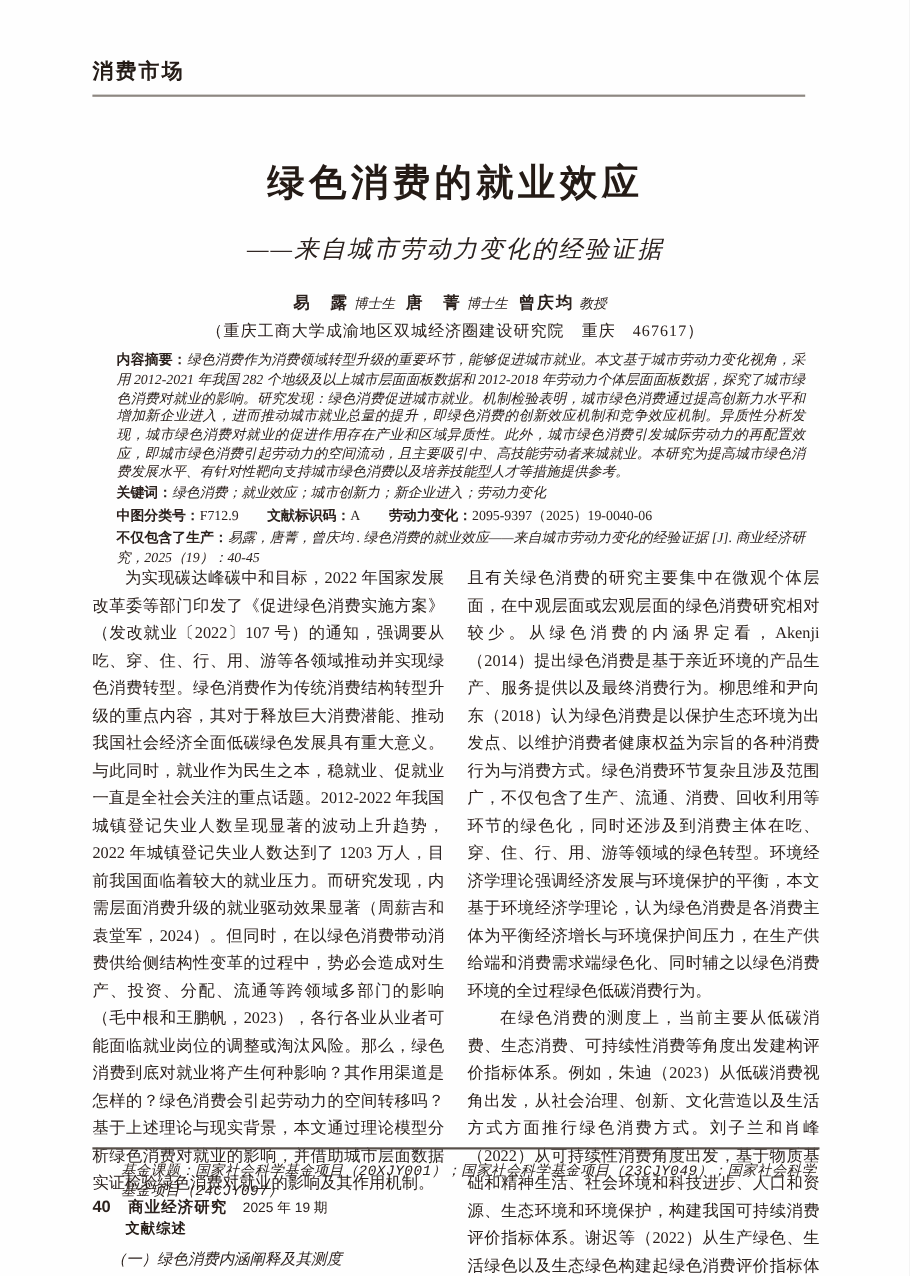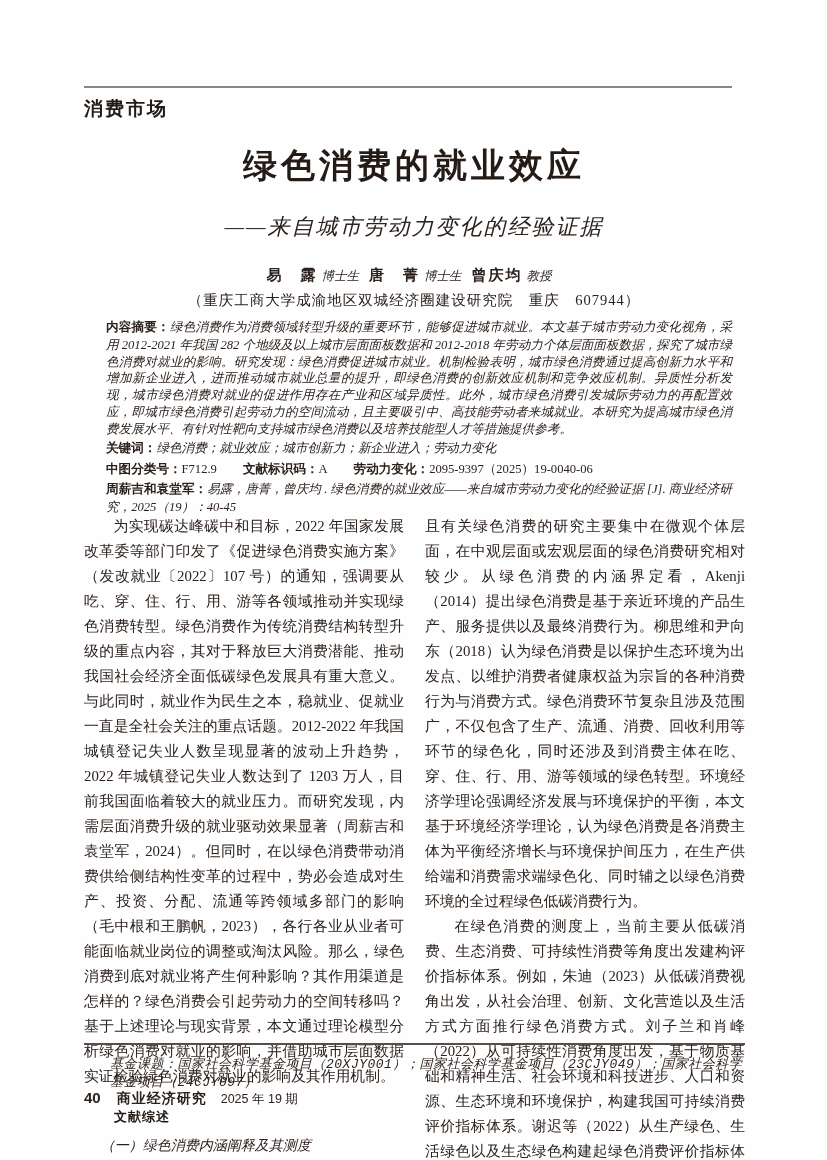--- a/index.html
+++ b/index.html
@@ -5,21 +5,21 @@
   html,body{margin:0;padding:0;background:#e9e9e9;}
   .page{
     position:relative;width:827px;height:1160px;margin:0 auto;
     background:#fefefe;overflow:hidden;
     color:#2b211d;font-family:"Liberation Serif","DejaVu Serif",serif;
   }
   
   .section-label{
     position:absolute;left:84px;top:52px;
     font-family:"Liberation Sans","DejaVu Sans",sans-serif;
-    font-weight:bold;font-size:19px;color:#241b16;letter-spacing:2px;margin-top:44px;
+    font-weight:bold;font-size:19px;color:#241b16;letter-spacing:2px;
   }
   .header-rule{
     position:absolute;left:84px;top:86px;width:648px;height:2px;
     background:#8d8781;
   }
   
   .title{
     position:absolute;left:84px;top:143px;width:660px;text-align:center;
     font-family:"Liberation Sans","DejaVu Sans",sans-serif;
     font-weight:bold;font-size:34px;color:#241b16;letter-spacing:4px;
@@ -96,27 +96,27 @@
 
   <div class="section-label">消费市场</div>
   <div class="header-rule"></div>
 
   <div class="title">绿色消费的就业效应</div>
   <div class="subtitle">——来自城市劳动力变化的经验证据</div>
 
   <div class="authors">
     <span class="name">易　露</span><span class="role">博士生</span><span class="name">唐　菁</span><span class="role">博士生</span><span class="name">曾庆均</span><span class="role">教授</span>
   </div>
-  <div class="affiliation">（重庆工商大学成渝地区双城经济圈建设研究院　重庆　607944）</div>
+  <div class="affiliation">（重庆工商大学成渝地区双城经济圈建设研究院　重庆　467617）</div>
 
   <div class="meta">
     <p><span class="lbl">内容摘要：</span><span class="kai">绿色消费作为消费领域转型升级的重要环节，能够促进城市就业。本文基于城市劳动力变化视角，采用 2012-2021 年我国 282 个地级及以上城市层面面板数据和 2012-2018 年劳动力个体层面面板数据，探究了城市绿色消费对就业的影响。研究发现：绿色消费促进城市就业。机制检验表明，城市绿色消费通过提高创新力水平和增加新企业进入，进而推动城市就业总量的提升，即绿色消费的创新效应机制和竞争效应机制。异质性分析发现，城市绿色消费对就业的促进作用存在产业和区域异质性。此外，城市绿色消费引发城际劳动力的再配置效应，即城市绿色消费引起劳动力的空间流动，且主要吸引中、高技能劳动者来城就业。本研究为提高城市绿色消费发展水平、有针对性靶向支持城市绿色消费以及培养技能型人才等措施提供参考。</span></p>
     <p class="row"><span class="lbl">关键词：</span><span class="kai">绿色消费；就业效应；城市创新力；新企业进入；劳动力变化</span></p>
     <p class="row"><span class="lbl">中图分类号：</span><span>F712.9</span><span class="gap"></span><span class="lbl">文献标识码：</span><span>A</span><span class="gap"></span><span class="lbl">劳动力变化：</span><span>2095-9397（2025）19-0040-06</span></p>
-    <p class="row"><span class="lbl">周薪吉和袁堂军：</span><span class="kai">易露，唐菁，曾庆均 . 绿色消费的就业效应——来自城市劳动力变化的经验证据 [J]. 商业经济研究，2025（19）：40-45</span></p>
+    <p class="row"><span class="lbl">不仅包含了生产：</span><span class="kai">易露，唐菁，曾庆均 . 绿色消费的就业效应——来自城市劳动力变化的经验证据 [J]. 商业经济研究，2025（19）：40-45</span></p>
   </div>
 
   <div class="columns">
     <div class="col">
       <p class="indent">为实现碳达峰碳中和目标，2022 年国家发展改革委等部门印发了《促进绿色消费实施方案》（发改就业〔2022〕107 号）的通知，强调要从吃、穿、住、行、用、游等各领域推动并实现绿色消费转型。绿色消费作为传统消费结构转型升级的重点内容，其对于释放巨大消费潜能、推动我国社会经济全面低碳绿色发展具有重大意义。与此同时，就业作为民生之本，稳就业、促就业一直是全社会关注的重点话题。2012-2022 年我国城镇登记失业人数呈现显著的波动上升趋势，2022 年城镇登记失业人数达到了 1203 万人，目前我国面临着较大的就业压力。而研究发现，内需层面消费升级的就业驱动效果显著（周薪吉和袁堂军，2024）。但同时，在以绿色消费带动消费供给侧结构性变革的过程中，势必会造成对生产、投资、分配、流通等跨领域多部门的影响（毛中根和王鹏帆，2023），各行各业从业者可能面临就业岗位的调整或淘汰风险。那么，绿色消费到底对就业将产生何种影响？其作用渠道是怎样的？绿色消费会引起劳动力的空间转移吗？基于上述理论与现实背景，本文通过理论模型分析绿色消费对就业的影响，并借助城市层面数据实证检验绿色消费对就业的影响及其作用机制。</p>
       <div class="section-heading">文献综述</div>
       <p class="subheading">（一）绿色消费内涵阐释及其测度</p>
       <p class="indent">目前，学术界对绿色消费的内涵尚未形成统一共识，</p>
     </div>
     <div class="col">

